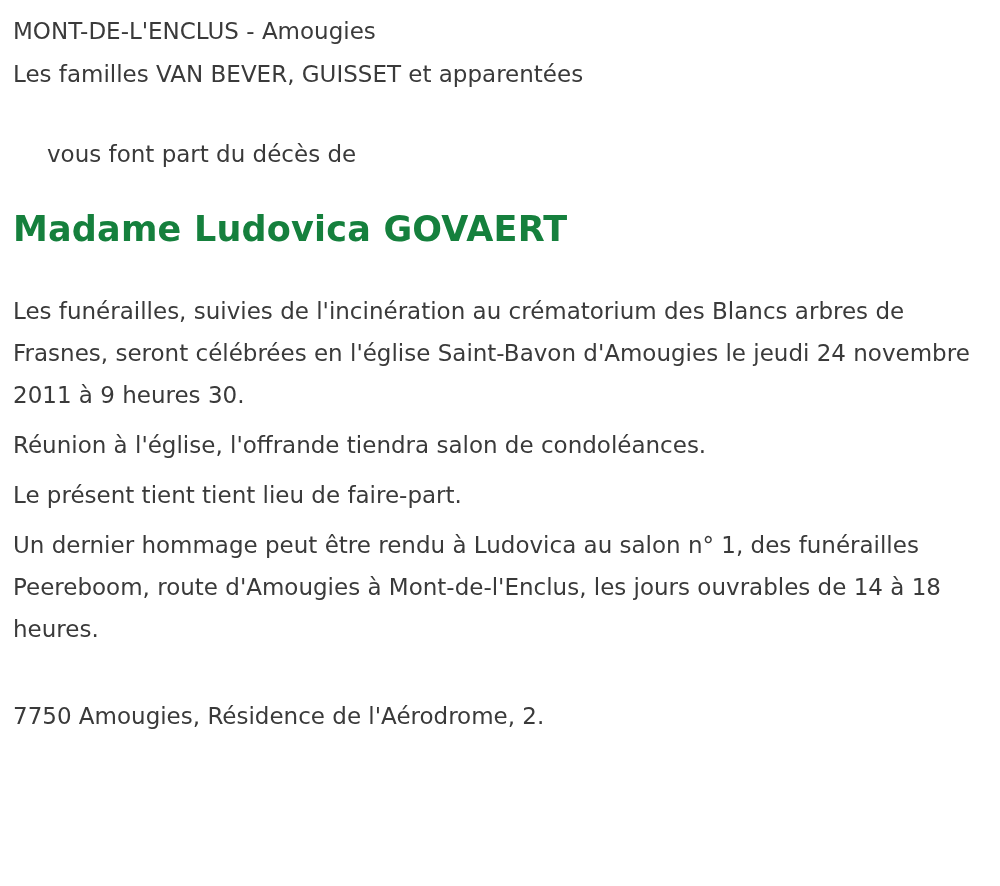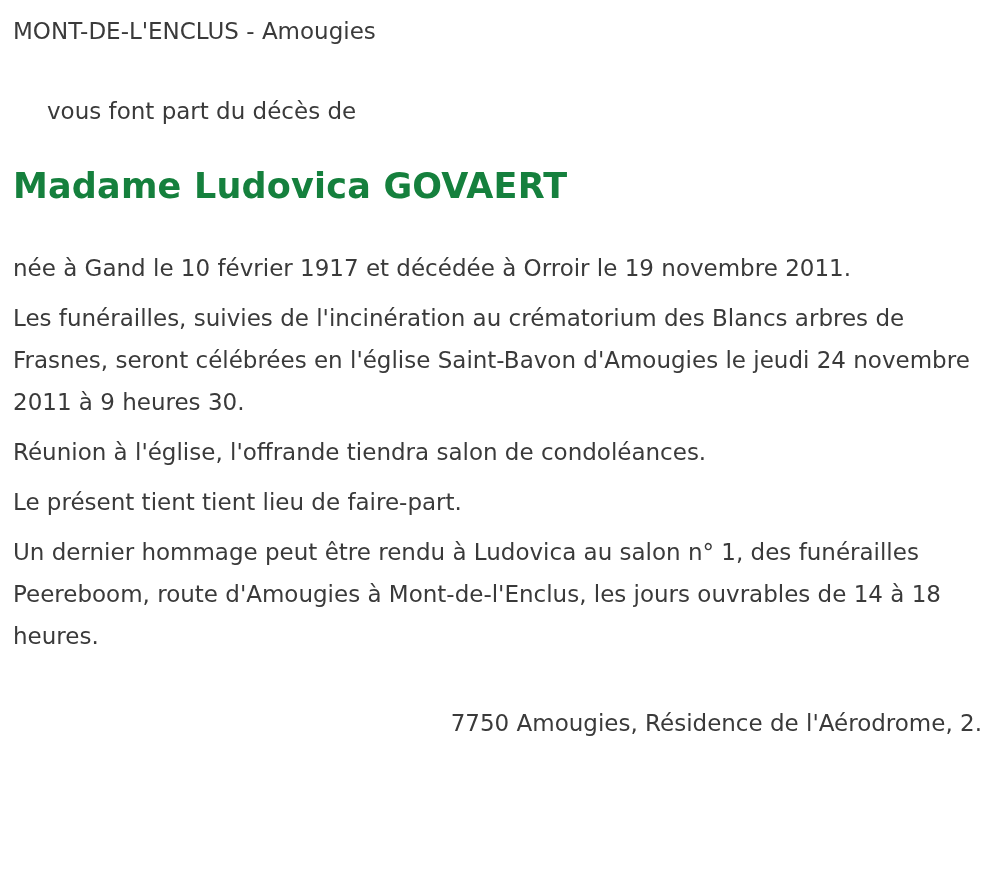--- a/index.html
+++ b/index.html
@@ -39,37 +39,36 @@
     margin: 32px 0 40px 0;
     letter-spacing: 0.2px;
   }
   .announce {
     margin-top: 37px;
     margin-bottom: 0;
     margin-left: 34px;
   }
   .address {
     margin-top: 45px;
-    text-align: right;
   }
 </style>
 </head>
 <body>
 
 <div class="page">
 
   <p class="line">MONT-DE-L'ENCLUS - Amougies</p>
 
 
+  <p class="line">Les familles VAN BEVER, GUISSET et apparentées</p>
 
   <p class="line announce">vous font part du décès de</p>
 
   <h1 class="deceased-name">Madame Ludovica GOVAERT</h1>
 
-  <p class="para">née à Gand le 10 février 1917 et décédée à Orroir le 19 novembre 2011.</p>
 
   <p class="para">Les funérailles, suivies de l'incinération au crématorium des Blancs arbres de Frasnes, seront célébrées en l'église Saint-Bavon d'Amougies le jeudi 24 novembre 2011 à 9 heures 30.</p>
 
   <p class="para">Réunion à l'église, l'offrande tiendra salon de condoléances.</p>
 
   <p class="para">Le présent tient tient lieu de faire-part.</p>
 
 
   <p class="para">Un dernier hommage peut être rendu à Ludovica au salon n° 1, des funérailles Peereboom, route d'Amougies à Mont-de-l'Enclus, les jours ouvrables de 14 à 18 heures.</p>
 

